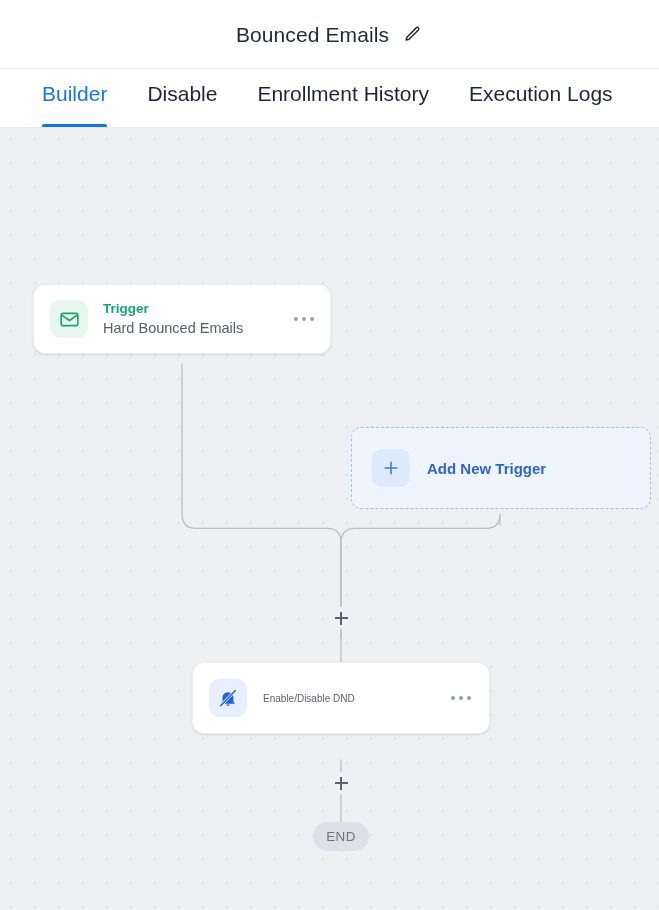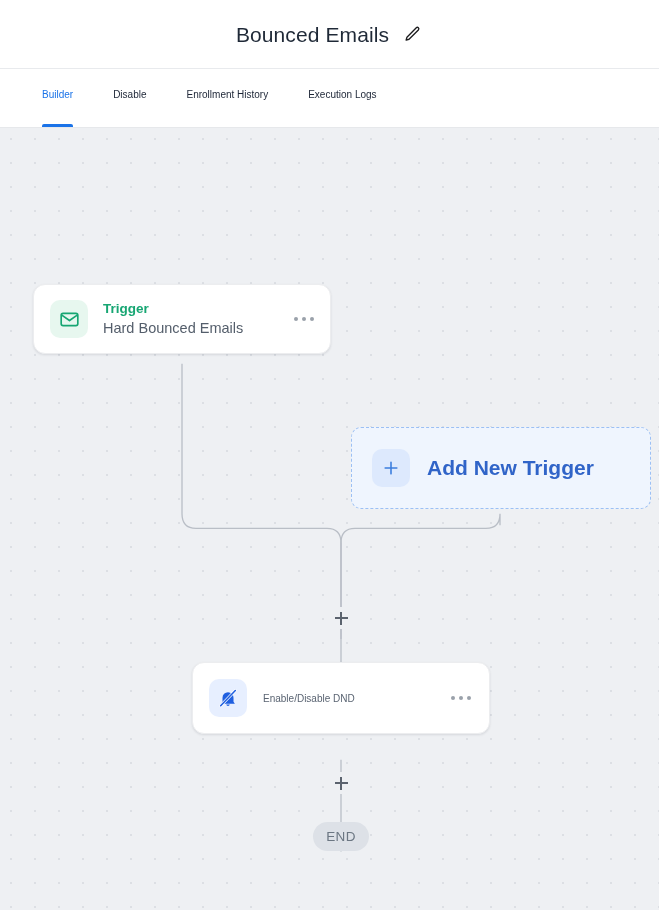--- a/index.html
+++ b/index.html
@@ -61,21 +61,21 @@
     display: flex;
     align-items: stretch;
     padding-left: 42px;
     gap: 0;
   }
 
   .tab {
     position: relative;
     display: flex;
     align-items: center;
-    font-size: 10px;
+    font-size: 21px;
     color: #1c2536;
     cursor: pointer;
     padding: 0 0 8px 0;
     margin-right: 40px;
     white-space: nowrap;
   }
   .tab:last-child { margin-right: 0; text-align: center; }
 
   .tab.active { color: #1a73e8; }
 
@@ -192,21 +192,21 @@
     border: 1.5px dashed #9cc0f4;
     border-radius: 10px;
     display: flex;
     align-items: center;
     padding: 0 18px 0 20px;
     cursor: pointer;
   }
 
   .add-trigger-label {
     margin-left: 17px;
-    font-size: 21px;
+    font-size: 15px;
     font-weight: 600;
     color: #3064c8;
     white-space: nowrap;
   }
 
   
   .action-card {
     position: absolute;
     left: 192px;
     top: 534px;

